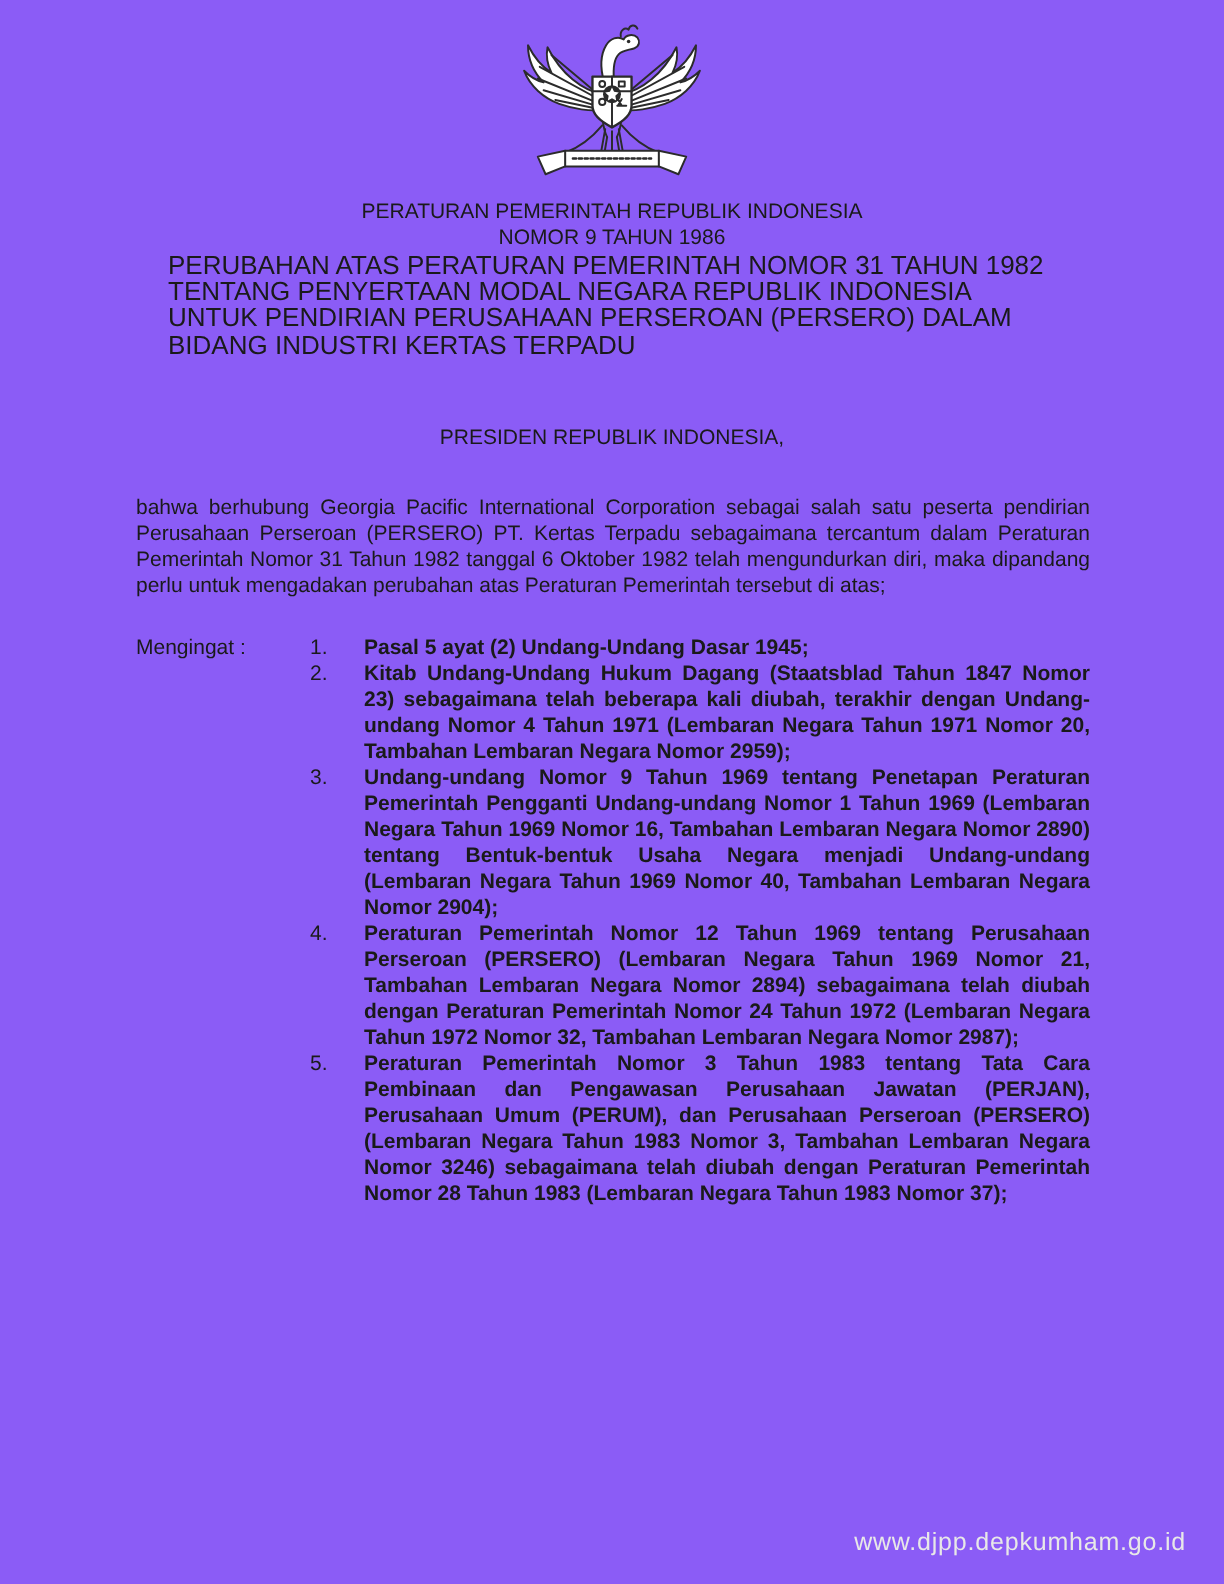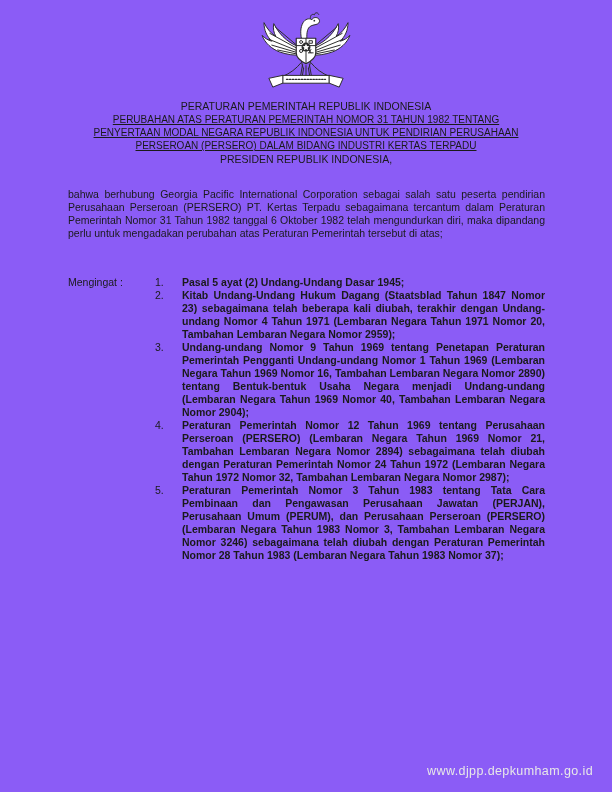--- a/index.html
+++ b/index.html
@@ -24,36 +24,35 @@
     text-align: center;
     font-size: 10.5px; line-height: 13px;
     margin-top: 8px;
   }
   .tentang {
     text-align: center;
     font-size: 10.5px; line-height: 13px;
     margin-top: 15px;
   }
   .subject {
-    text-align: center;
-    font-size: 10px; line-height: 13.2px;
+    font-size: 13px; line-height: 13.2px;
     max-width: 444px;
     margin: 0 auto;
-    text-decoration: underline;
   }
   .salutation {
     text-align: center;
     font-size: 10.5px; line-height: 13px;
+    margin-top: 34px;
   }
   .clause {
     display: flex;
     font-size: 10.5px; line-height: 13px;
     margin: 22px 67px 0 68px;
   }
-  .clause.second { margin-top: 36px; }
+  .clause.second { margin-top: 18px; }
   .clause-label { flex: 0 0 87px; width: 87px; }
   .clause-body { flex: 1; }
   .just { text-align: justify; }
   .li { display: flex; }
   .li .num { flex: 0 0 27px; width: 27px; }
   .li .txt { flex: 1; font-weight: bold; }
   .watermark {
     position: absolute;
     right: 19px; bottom: 14px;
     font-size: 12.5px;
@@ -100,20 +99,21 @@
           <path fill="#ffffff" d="M26,69 L74,69 L74,77 L26,77 Z"></path>
           <path fill="#ffffff" d="M26,69 L12,72 L16,81 L26,77 Z M74,69 L88,72 L84,81 L74,77 Z"></path>
           <path stroke-width="1.3" stroke-dasharray="1.6,1.4" d="M30,73 h40"></path>
         </g>
       </svg>
     </span>
   </div>
 
   <div class="doc-title">
     <div>PERATURAN PEMERINTAH REPUBLIK INDONESIA</div>
+    <div>NOMOR 9 TAHUN 1986</div>
   </div>
 
 
   <div class="subject">PERUBAHAN ATAS PERATURAN PEMERINTAH NOMOR 31 TAHUN 1982 TENTANG PENYERTAAN MODAL NEGARA REPUBLIK INDONESIA UNTUK PENDIRIAN PERUSAHAAN PERSEROAN (PERSERO) DALAM BIDANG INDUSTRI KERTAS TERPADU</div>
 
   <div class="salutation">PRESIDEN REPUBLIK INDONESIA,</div>
 
   <div class="clause">
     <div class="clause-body just">bahwa berhubung Georgia Pacific International Corporation sebagai salah satu peserta pendirian Perusahaan Perseroan (PERSERO) PT. Kertas Terpadu sebagaimana tercantum dalam Peraturan Pemerintah Nomor 31 Tahun 1982 tanggal 6 Oktober 1982 telah mengundurkan diri, maka dipandang perlu untuk mengadakan perubahan atas Peraturan Pemerintah tersebut di atas;</div>
   </div>

